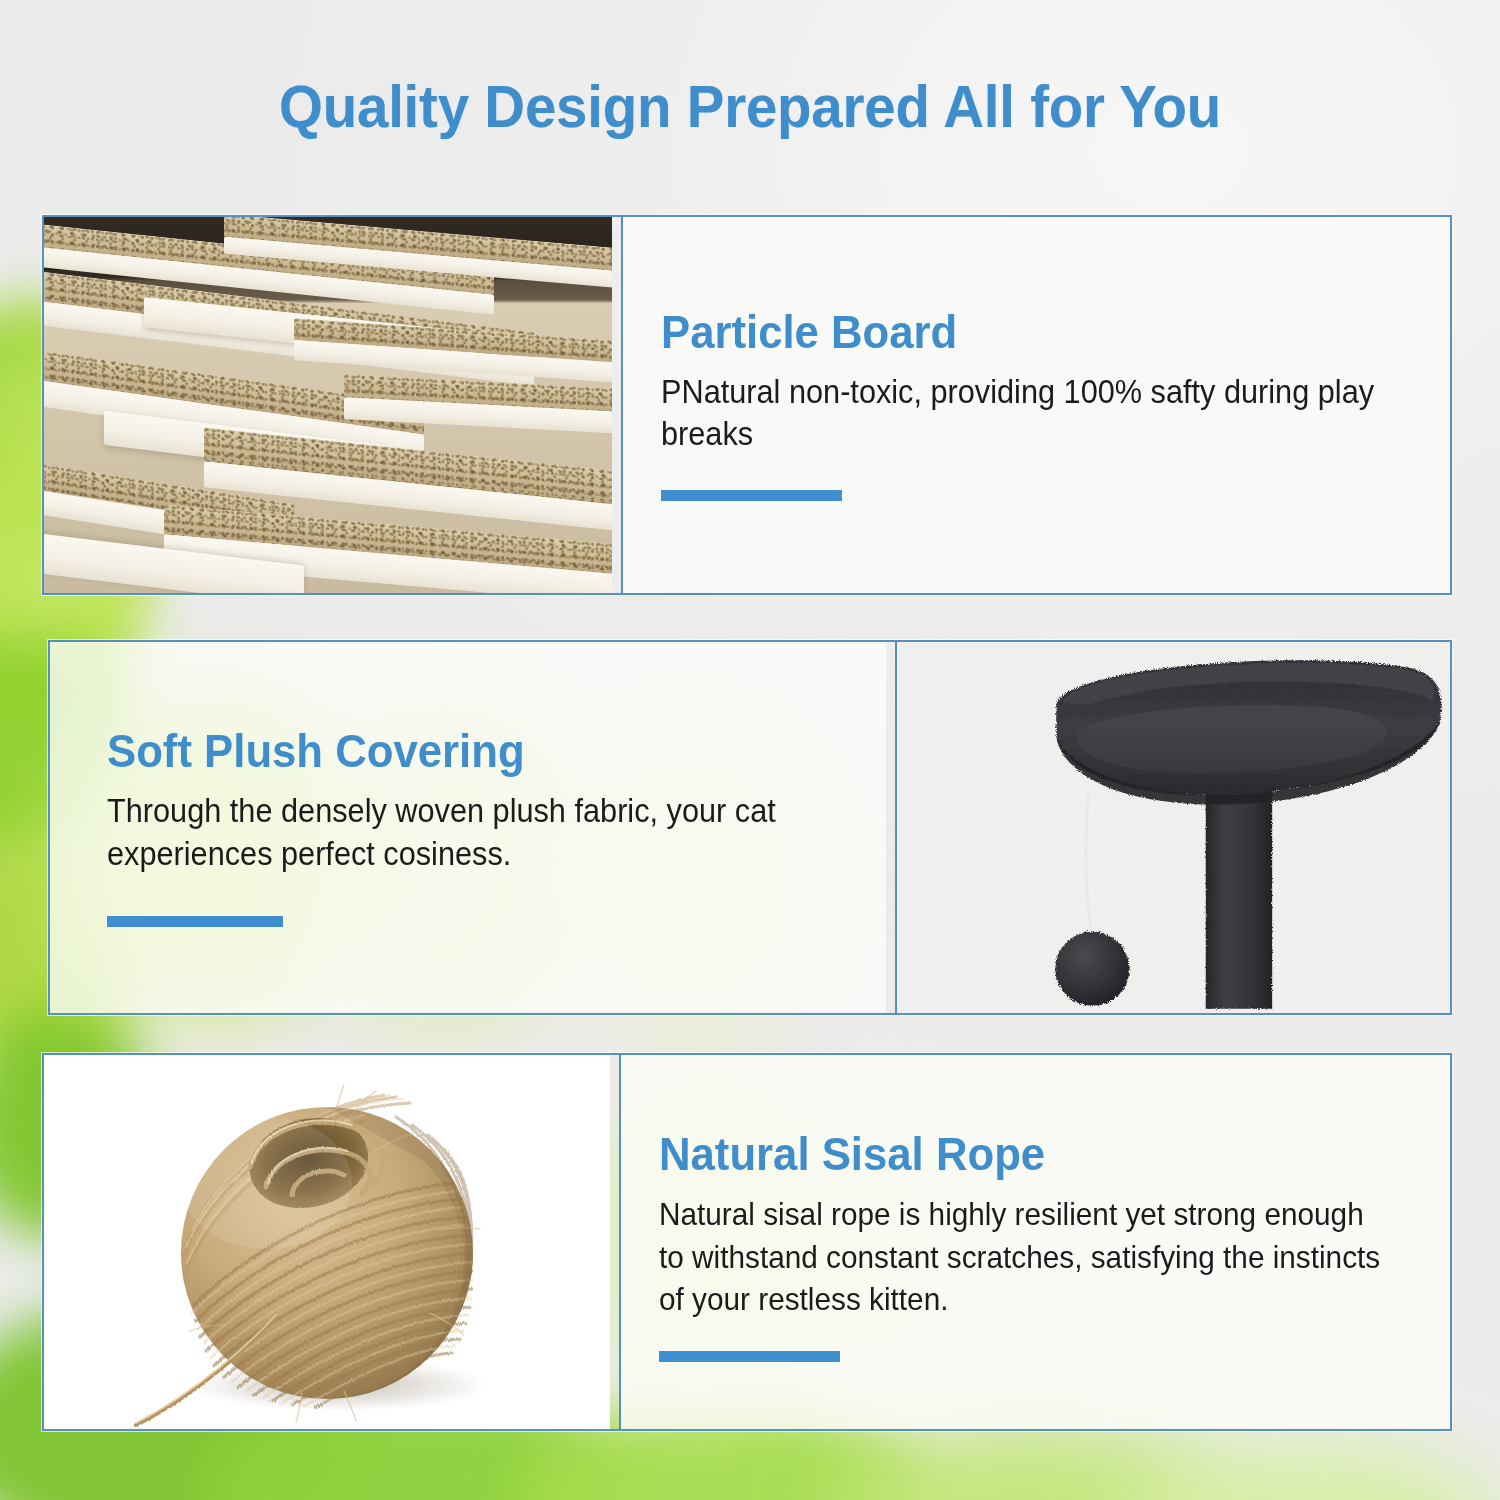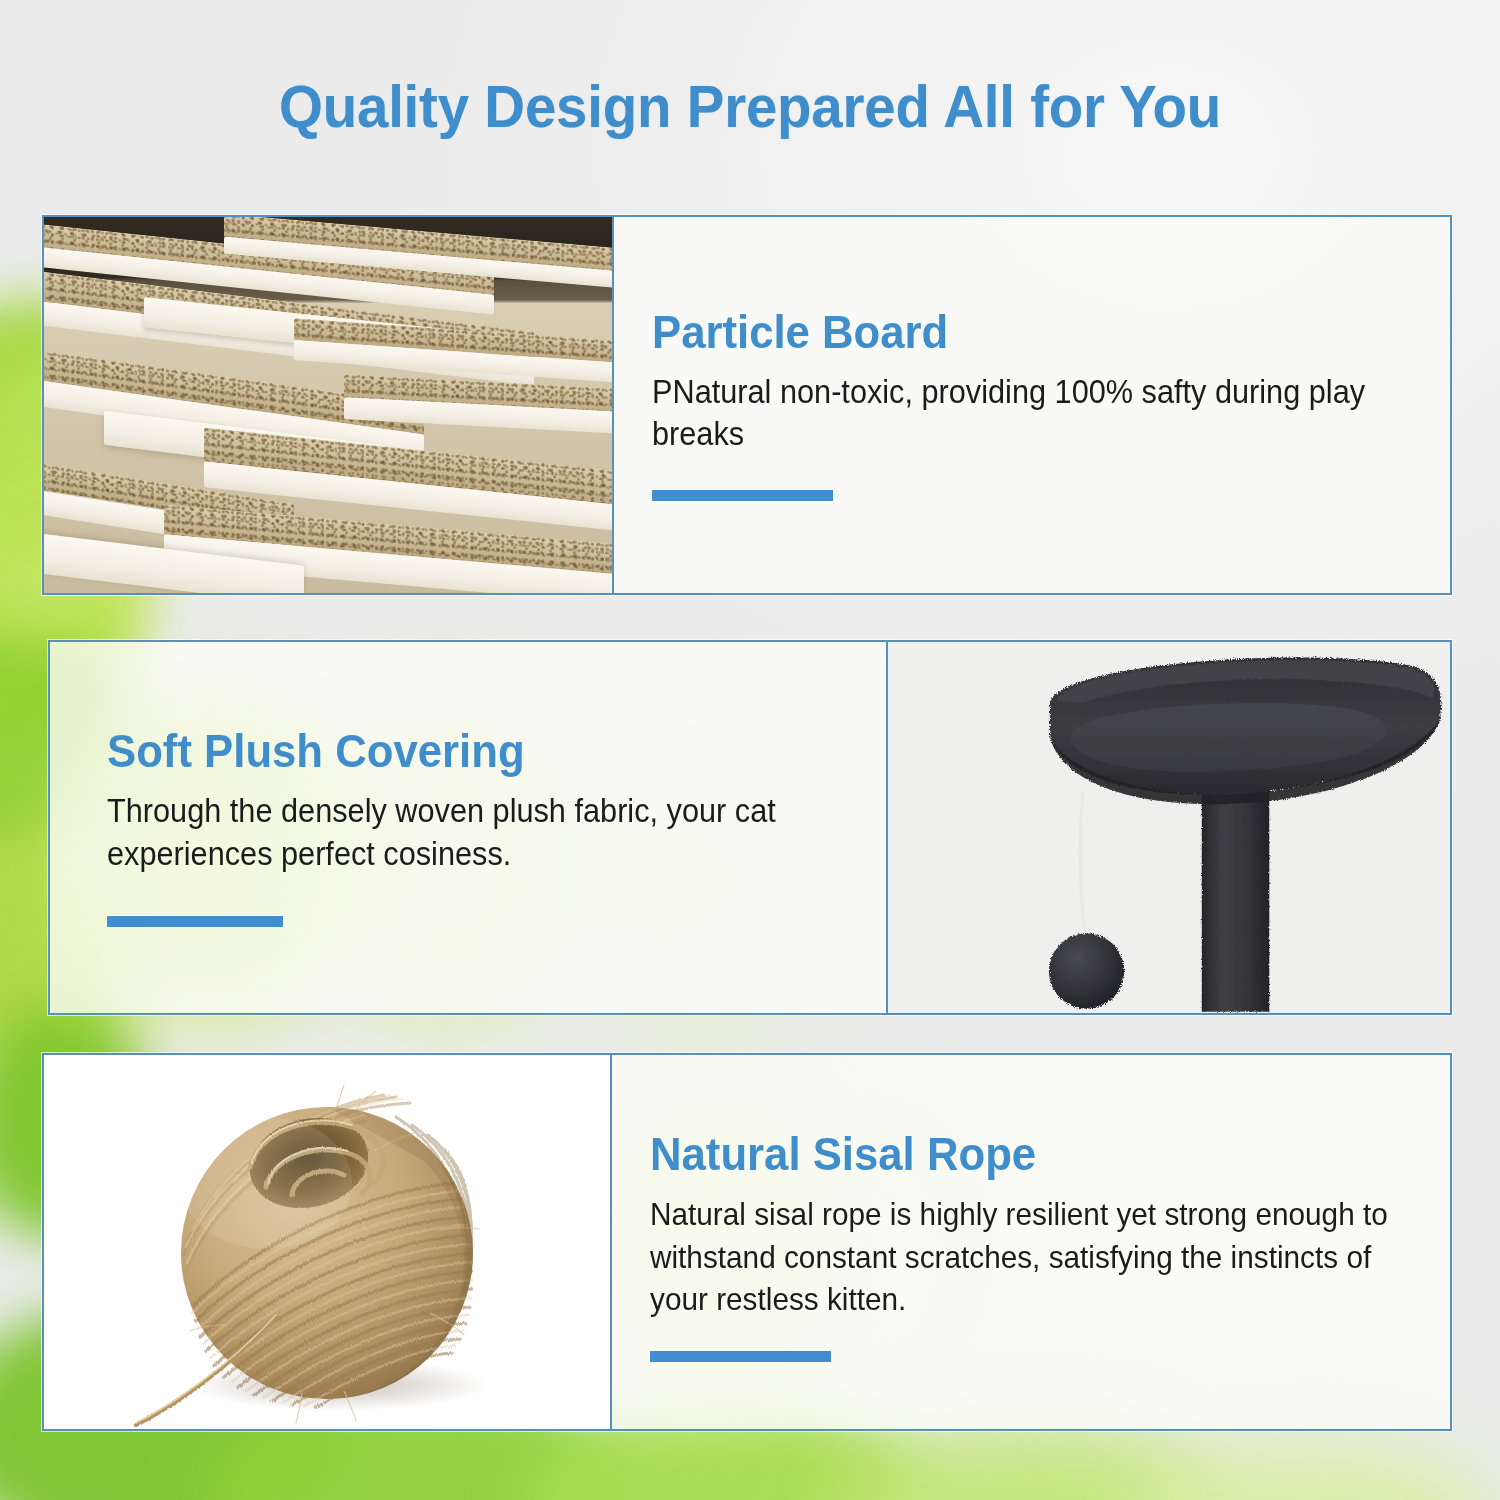--- a/index.html
+++ b/index.html
@@ -45,20 +45,21 @@
   }
 
   
   .card {
     position:absolute;
     border:2px solid #5590c0;
     box-shadow: 0 0 0 1px rgba(255,255,255,.65);
     display:flex;
     z-index:4;
     overflow:hidden;
+    gap:9px;
   }
   #card1 { left:42px;  top:215px;  width:1410px; height:380px; }
   #card2 { left:48px;  top:640px;  width:1404px; height:375px;justify-content:space-between; }
   #card3 { left:42px;  top:1053px; width:1410px; height:378px; }
 
   .pane { position:relative; overflow:hidden; }
   .pane.photo { background:#ffffff; }
   .pane.text  { background:rgba(252,252,250,0.80); display:flex; flex-direction:column; justify-content:center; }
   .divider-l { border-left:2px solid #5590c0; }
 

